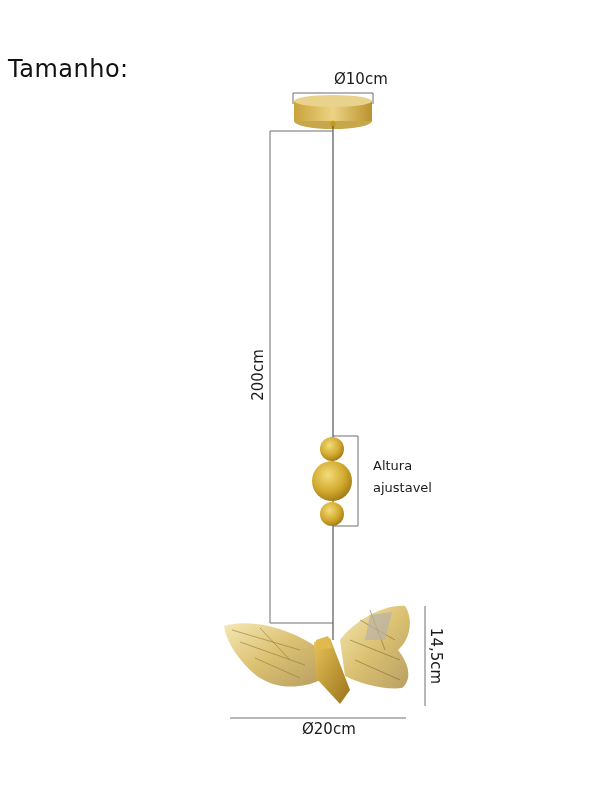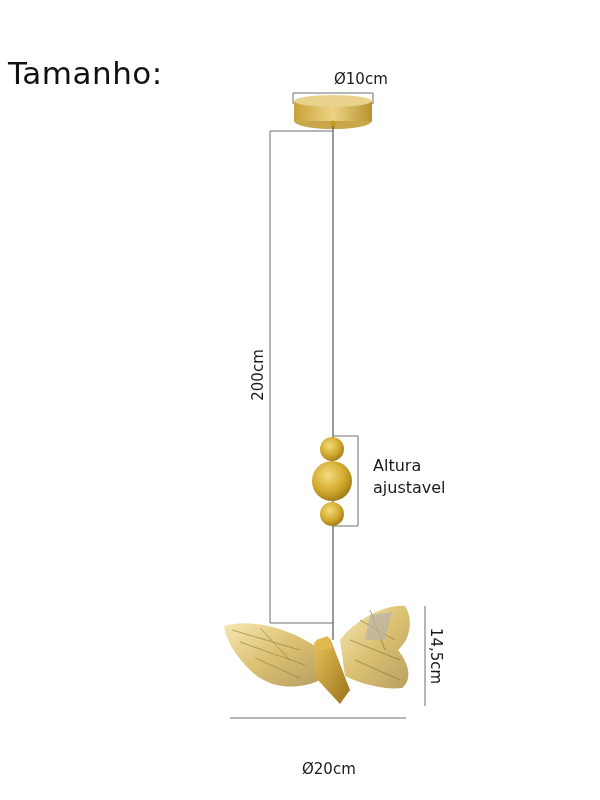--- a/index.html
+++ b/index.html
@@ -1,19 +1,19 @@
 <!DOCTYPE html>
 <html><head>
 <meta charset="utf-8">
 <style>
   html, body { margin:0; padding:0; }
   body { width:600px; height:800px; background:#ffffff; position:relative; overflow:hidden;
          font-family:"DejaVu Sans", "Liberation Sans", sans-serif; color:#1a1a1a; }
   .abs { position:absolute; }
-  .title { left:8px; top:55px; font-size:31px; letter-spacing:0.5px; color:#111; }
+  .title { left:8px; top:55px; font-size:24px; letter-spacing:0.5px; color:#111; }
   .lbl { font-size:15px; color:#1a1a1a; white-space:nowrap; }
   .vtext { transform-origin:center center; }
   svg { position:absolute; left:0; top:0; }
 </style>
 </head>
 <body>
 
 <div class="abs title">Tamanho:</div>
 
 <svg width="600" height="800" viewBox="0 0 600 800">
@@ -87,20 +87,20 @@
 
   <line x1="425" y1="606" x2="425" y2="706" stroke="#6e6e6e" stroke-width="1"></line>
 
   <line x1="230" y1="718" x2="406" y2="718" stroke="#6e6e6e" stroke-width="1"></line>
 </svg>
 
 <div class="abs lbl" style="left:310px; top:70px; font-size:15px;margin-left:24px;">Ø10cm</div>
 
 <div class="abs lbl vtext" style="left:228px; top:366px; width:60px; text-align:center; transform:rotate(-90deg); font-size:15px;">200cm</div>
 
-<div class="abs lbl" style="left:373px; top:455px; font-size:16px; line-height:22px;">
+<div class="abs lbl" style="left:373px; top:455px; font-size:13px; line-height:22px;">
   <div>Altura</div>
   <div>ajustavel</div>
 </div>
 
 <div class="abs lbl vtext" style="left:401px; top:647px; width:70px; text-align:center; transform:rotate(90deg); font-size:15px;">14,5cm</div>
 
-<div class="abs lbl" style="left:302px; top:720px; font-size:15px;margin-top:40px;">Ø20cm</div>
+<div class="abs lbl" style="left:302px; top:720px; font-size:15px;">Ø20cm</div>
 
 </body></html>

